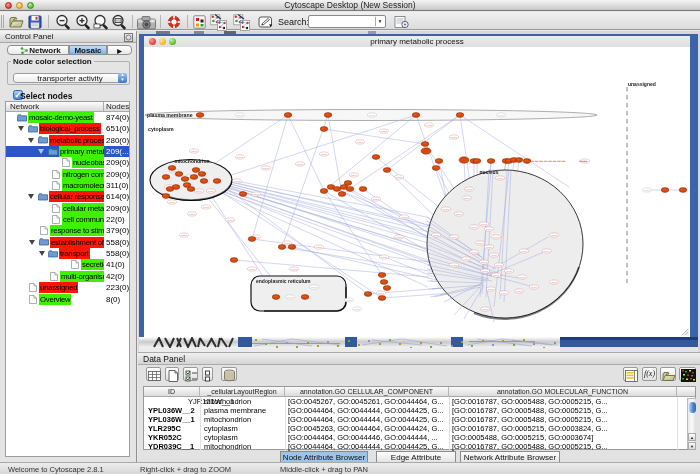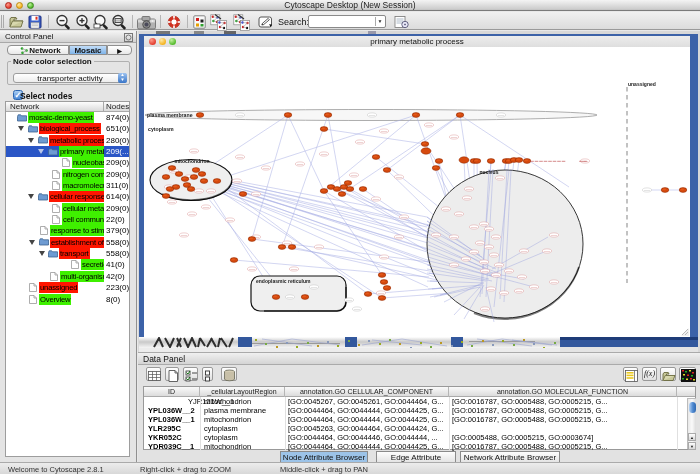--- a/index.html
+++ b/index.html
@@ -903,20 +903,21 @@
           <div class="drow">
             <div class="dcell" style="left:4px;width:52px;font-weight:bold;">YPL036W__1</div>
             <div class="dcell" style="left:60px;width:80px;">mitochondrion</div>
             <div class="dcell" style="left:144px;width:160px;">[GO:0044464, GO:0044444, GO:0044425, G...</div>
             <div class="dcell" style="left:308px;width:225px;">[GO:0016787, GO:0005488, GO:0005215, G...</div>
           </div>
           <div class="drow">
             <div class="dcell" style="left:4px;width:52px;font-weight:bold;">YLR295C</div>
             <div class="dcell" style="left:60px;width:80px;">cytoplasm</div>
             <div class="dcell" style="left:144px;width:160px;">[GO:0045263, GO:0044464, GO:0044424, G...</div>
+            <div class="dcell" style="left:308px;width:225px;">[GO:0016787, GO:0005215, GO:0003824, G...</div>
           </div>
           <div class="drow">
             <div class="dcell" style="left:4px;width:52px;font-weight:bold;">YKR052C</div>
             <div class="dcell" style="left:60px;width:80px;">cytoplasm</div>
             <div class="dcell" style="left:144px;width:160px;">[GO:0044464, GO:0044446, GO:0044444, ...</div>
             <div class="dcell" style="left:308px;width:225px;">[GO:0005488, GO:0005215, GO:0003674]</div>
           </div>
           <div class="drow">
             <div class="dcell" style="left:4px;width:52px;font-weight:bold;">YDR039C__1</div>
             <div class="dcell" style="left:60px;width:80px;">mitochondrion</div>

